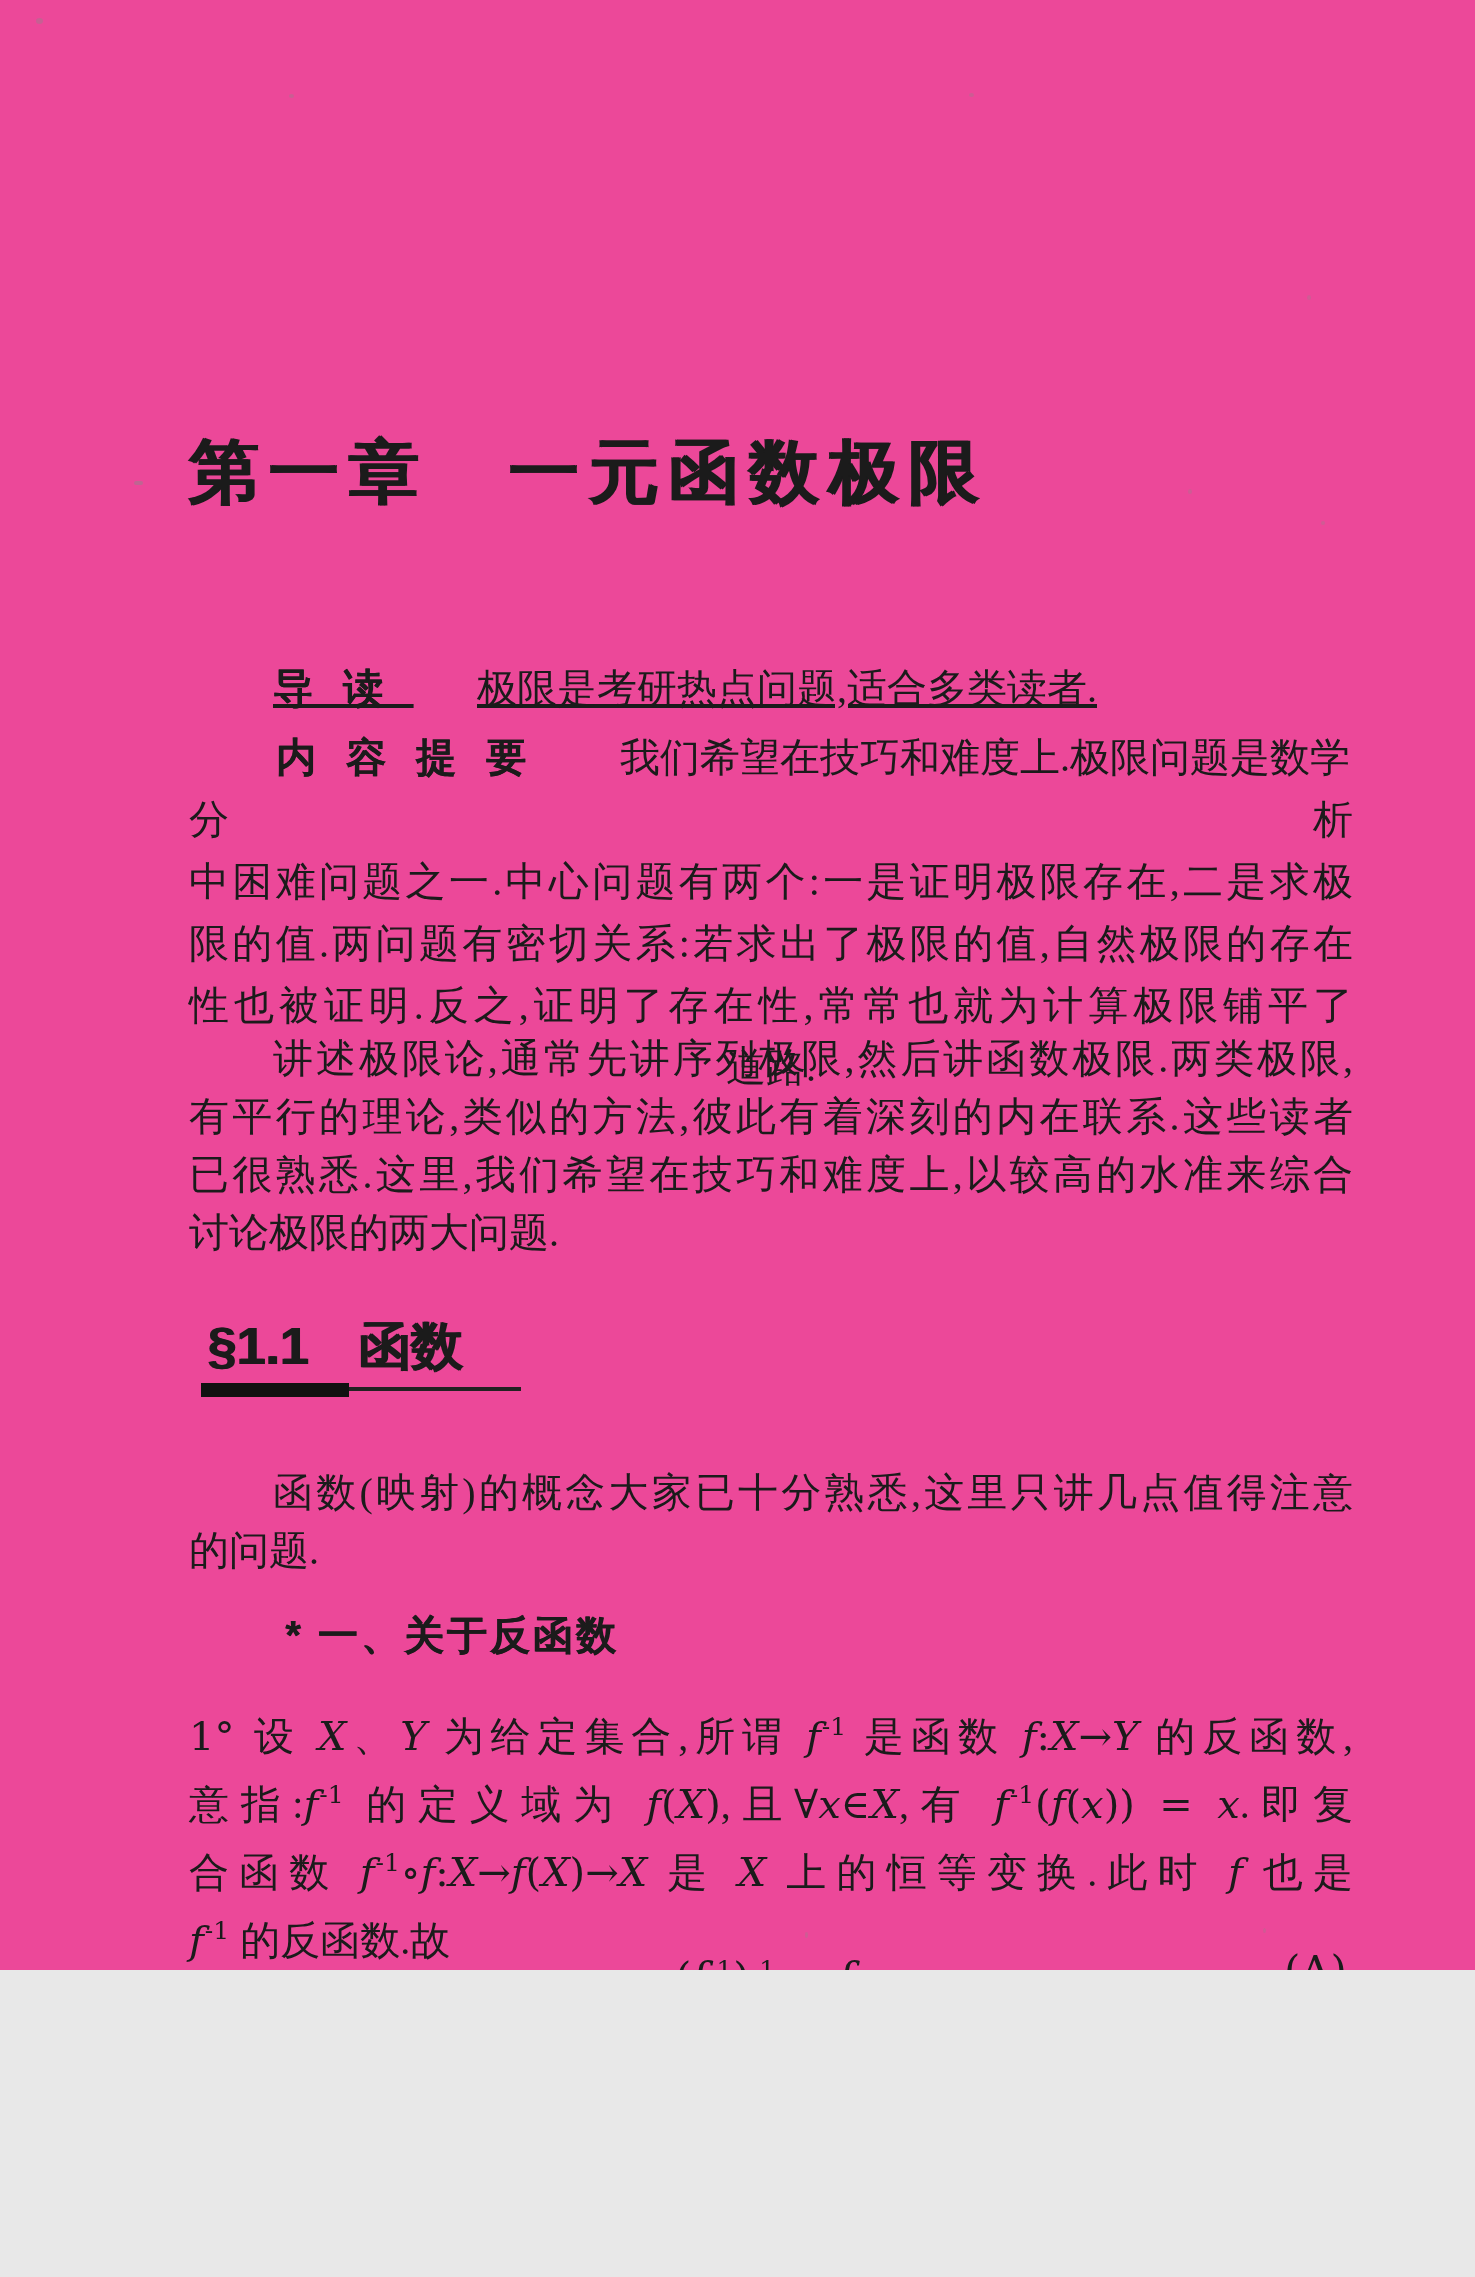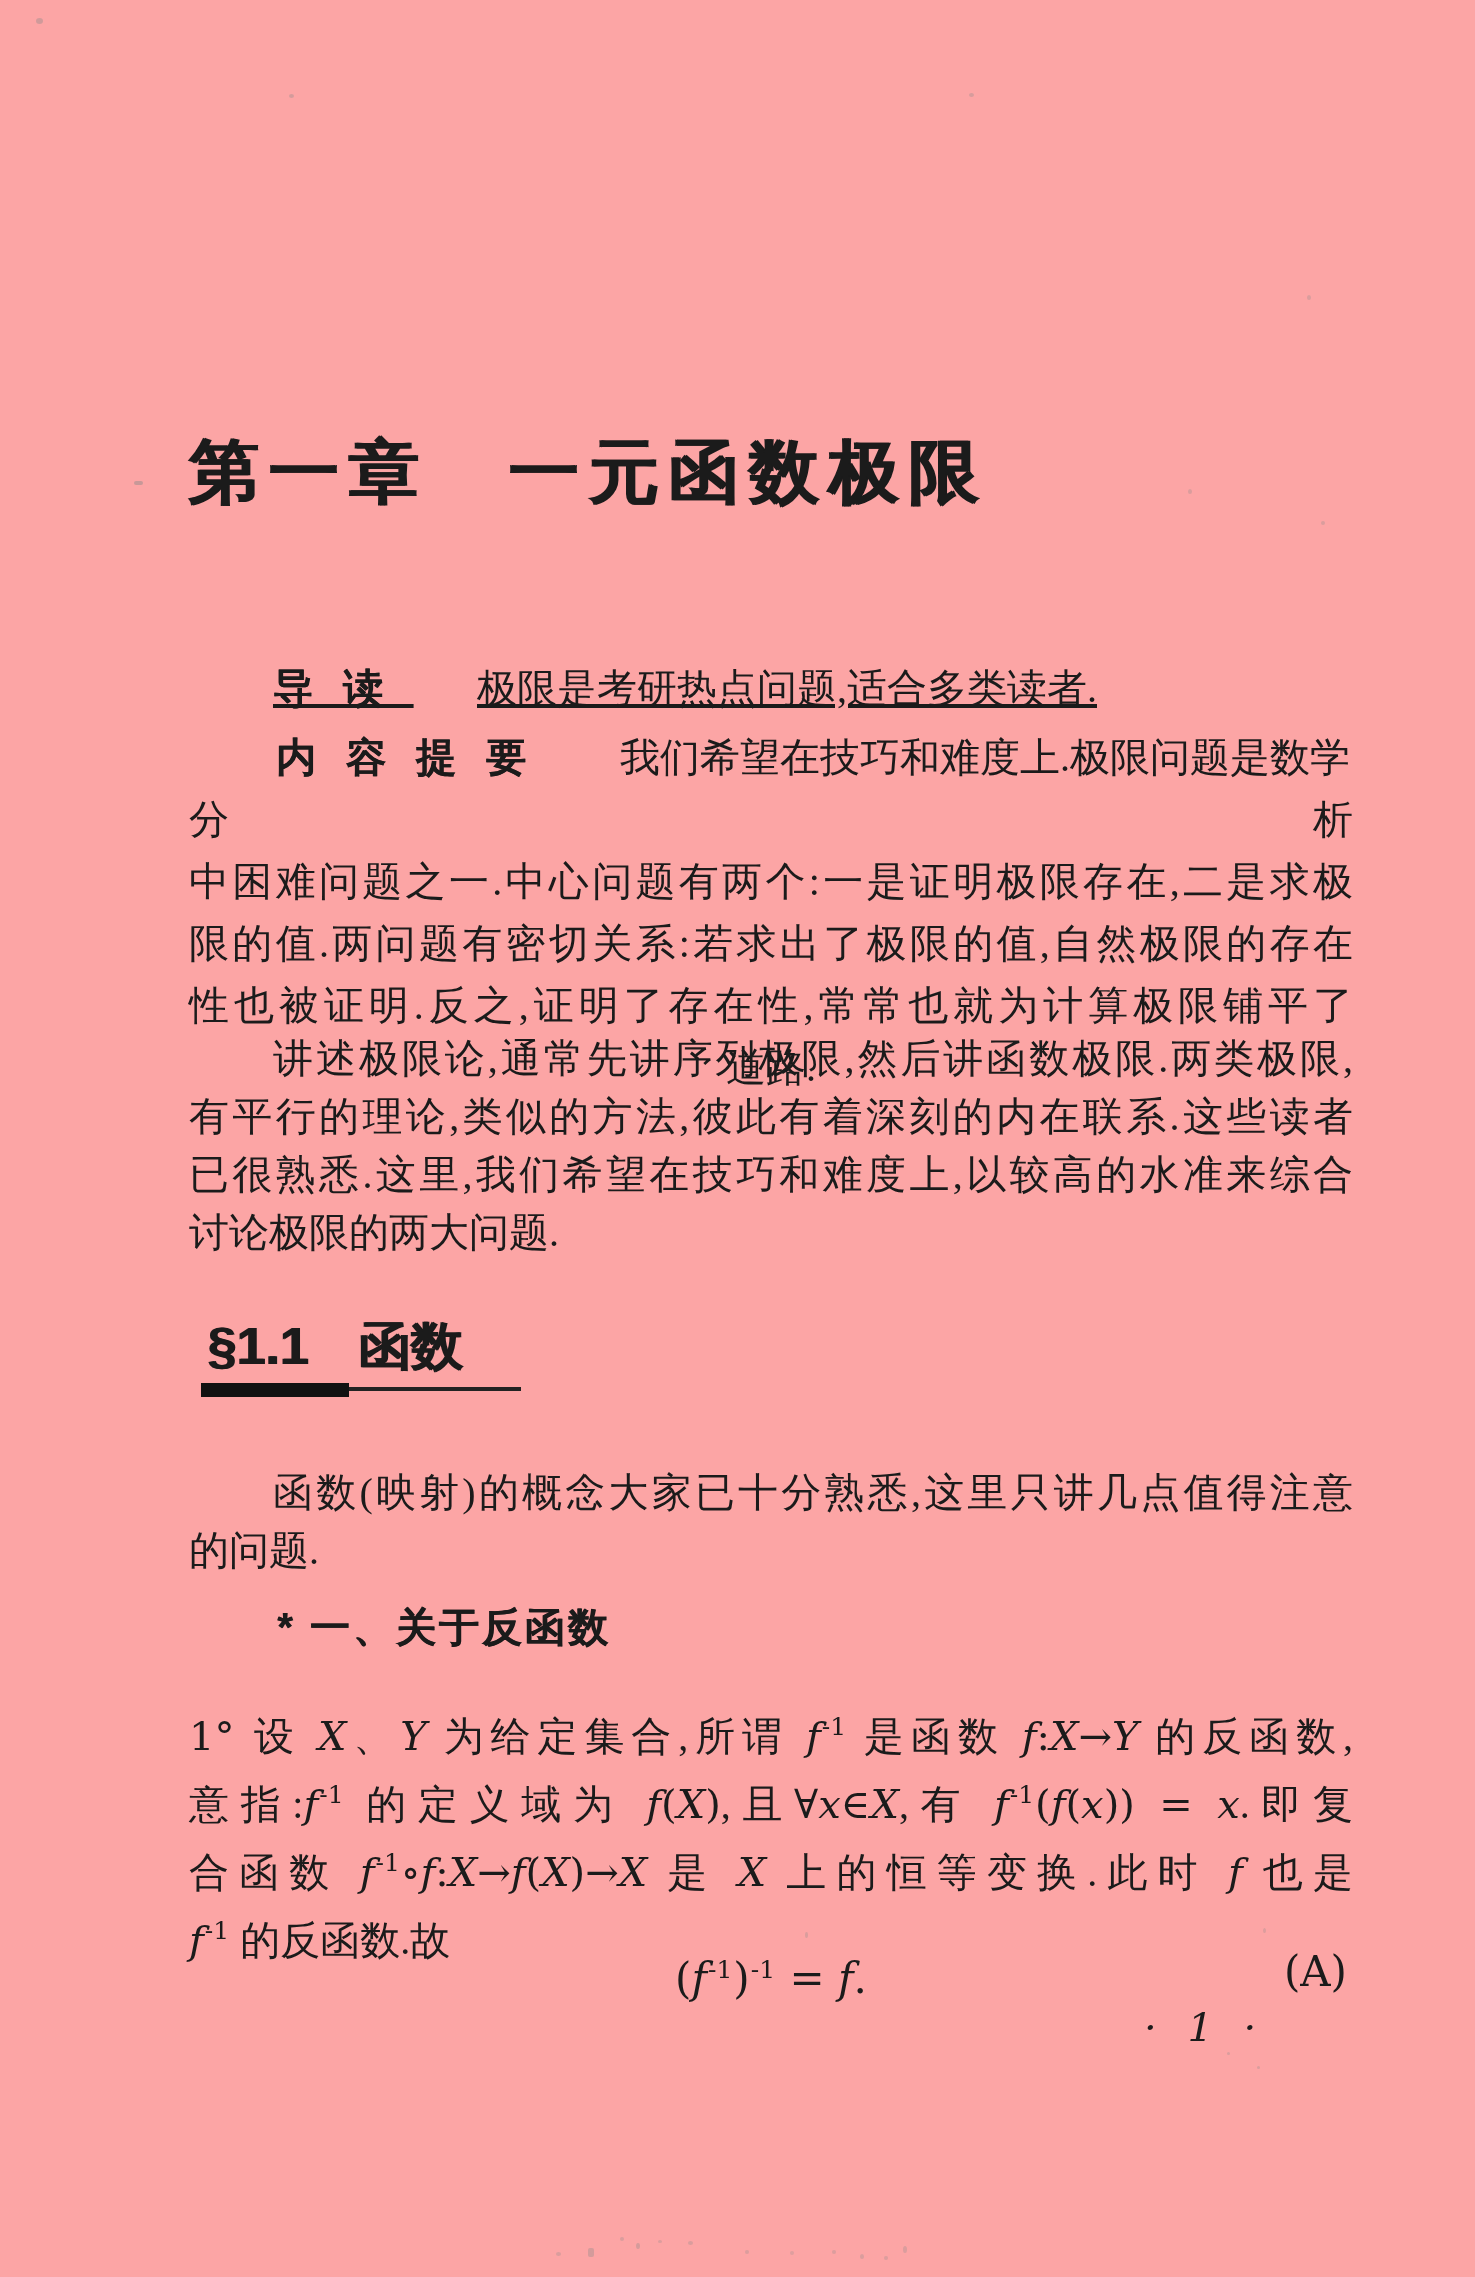--- a/index.html
+++ b/index.html
@@ -1,17 +1,17 @@
 <!DOCTYPE html>
 <html><head>
 <meta charset="utf-8">
 <style>
   html,body{margin:0;padding:0;background:#e8e8e8;}
   .page{
-    position:relative;width:1475px;height:2277px;background:#fca5a5;
+    position:relative;width:1475px;height:1970px;background:#ec4899;
     font-family:"Liberation Serif","DejaVu Serif",serif;color:#1b1b1b;
     overflow:hidden;margin:0 auto;
   }
   .blk{position:absolute;left:189px;width:1164px;}
   .line{font-size:40px;text-align:justify;}
   .just{text-align-last:justify;}
   .short{text-align:left;text-align-last:auto;}
   .ind{text-indent:84px;}
   #lead .line{line-height:52px;}
   #summary .line{line-height:62px;text-align:center;}
@@ -31,21 +31,21 @@
     position:absolute;left:192px;top:1302px;margin:15px;
     font-family:"Liberation Sans","DejaVu Sans",sans-serif;font-weight:bold;
     font-size:52px;line-height:58px;text-shadow:1.5px 0 currentColor;
   }
   .sec-wrap{position:relative;display:inline-block;}
   .sec-gap{display:inline-block;width:50px;}
   .ul-thick{position:absolute;left:-6px;top:66px;width:148px;height:14px;background:#111;}
   .ul-thin{position:absolute;left:-6px;top:70px;width:320px;height:4px;background:#222;}
 
   .subhead{
-    position:absolute;left:277px;top:1604px;margin:0;
+    position:absolute;left:277px;top:1604px;margin:8px;
     font-family:"Liberation Sans","DejaVu Sans",sans-serif;font-weight:bold;
     font-size:40px;line-height:46px;letter-spacing:3px;text-shadow:0.8px 0 currentColor;
   }
 
   .sg-c{}
   .sg-m{font-family:"DejaVu Serif","Liberation Serif",serif;font-style:italic;}
   .sg-r{font-family:"DejaVu Serif","Liberation Serif",serif;}
   .sg-s{font-family:"DejaVu Serif","Liberation Serif",serif;font-size:25px;
         vertical-align:15px;letter-spacing:0;padding:0 1px;}
 

